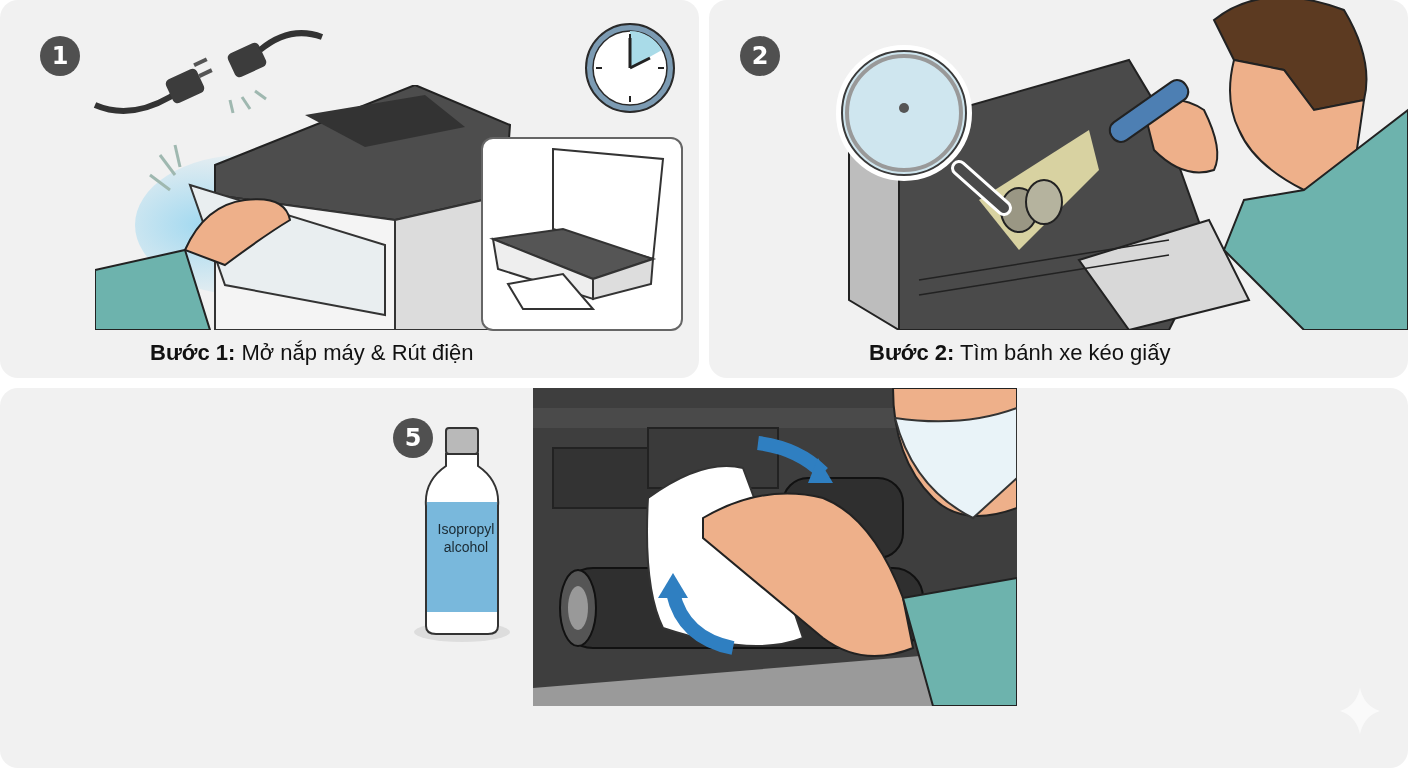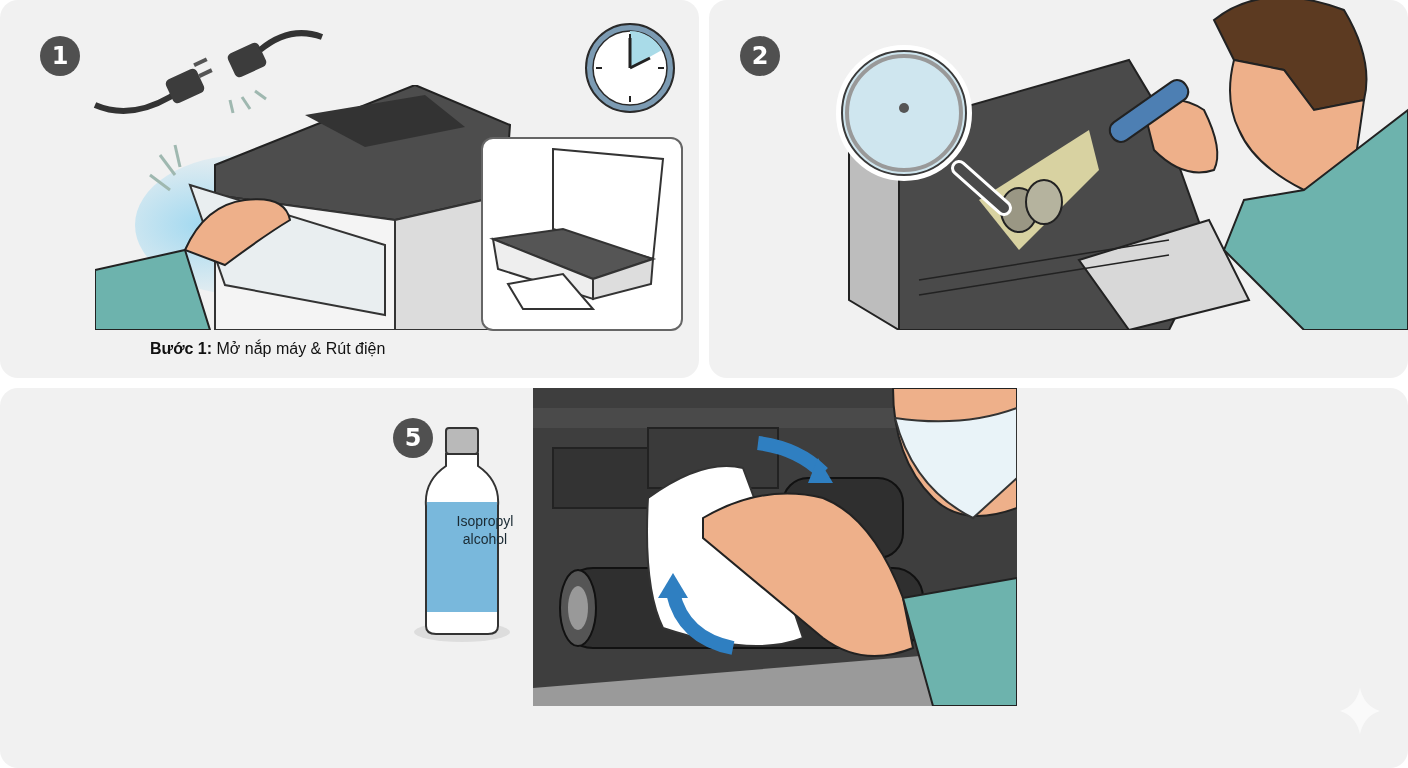--- a/index.html
+++ b/index.html
@@ -14,21 +14,21 @@
   #panel-2 { left: 709px; top: 0; width: 699px; height: 378px; }
   #panel-5 { left: 0; top: 388px; width: 1408px; height: 380px; }
 
   .badge {
     position: absolute; width: 40px; height: 40px; border-radius: 50%;
     background: #505050; color: #fff; font-weight: bold; font-size: 24px;
     display: flex; align-items: center; justify-content: center;
     font-family: "DejaVu Sans", sans-serif;
   }
   .caption {
-    position: absolute; font-size: 16px; color: #111; white-space: nowrap;
+    position: absolute; font-size: 22px; color: #111; white-space: nowrap;
     font-family: "Liberation Sans", sans-serif;
   }
   .caption b { font-weight: bold; }
   .art { position: absolute; }
   .bottle-label {
     position: absolute; left: 430px; top: 512px; width: 72px; text-align: center;
     font-size: 14px; line-height: 18px; color: #1a2a33; font-family: "Liberation Sans", sans-serif;
   }
   .sparkle { position: absolute; left: 1338px; top: 686px; }
 </style>
@@ -127,32 +127,35 @@
   </svg>
 
   <svg class="art" style="left:395px;top:0px;" width="304" height="330">
     <path d="M110 20 Q160 -20 240 10 Q270 60 260 100 L210 110 L180 70 L130 60 Z" fill="#5c3a21" stroke="#222" stroke-width="2"></path>
     <path d="M130 60 Q120 100 135 130 Q150 165 200 190 L250 170 L260 100 L210 110 L180 70 Z" fill="#eeb08a" stroke="#222" stroke-width="2"></path>
     <polygon points="200,190 304,110 304,330 200,330 120,250 140,200" fill="#6db3ad" stroke="#222" stroke-width="2"></polygon>
     <path d="M40 110 Q70 90 100 110 Q120 150 110 170 Q80 180 50 150 Z" fill="#eeb08a" stroke="#222" stroke-width="2"></path>
     <rect x="0" y="100" width="90" height="22" rx="10" transform="rotate(-35 45 111)" fill="#4d7fb3" stroke="#222" stroke-width="2"></rect>
   </svg>
 
+  <div class="caption" style="left:160px;top:340px;">
+    <b>Bước 2:</b><span> Tìm bánh xe kéo giấy</span>
+  </div>
 </div>
 
 <div class="panel" id="panel-5">
   <div class="badge" style="left:393px;top:30px;">5</div>
 
   <svg class="art" style="left:412px;top:38px;" width="100" height="220">
     <ellipse cx="50" cy="206" rx="48" ry="10" fill="#ddd"></ellipse>
     <rect x="34" y="2" width="32" height="26" rx="3" fill="#b9b9b9" stroke="#333" stroke-width="2"></rect>
     <path d="M34 28 L34 40 Q12 55 14 80 L14 200 Q14 208 24 208 L76 208 Q86 208 86 200 L86 80 Q88 55 66 40 L66 28 Z" fill="#fff" stroke="#333" stroke-width="2"></path>
     <rect x="15" y="76" width="70" height="110" fill="#79b8dc"></rect>
   </svg>
-  <div class="bottle-label" style="top:124px;margin-left:19px;">
+  <div class="bottle-label" style="top:132px;">
     <div>Isopropyl</div>
     <div>alcohol</div>
   </div>
 
   <svg class="art" style="left:533px;top:0px;" width="484" height="318">
     <rect x="0" y="0" width="484" height="318" fill="#3e3e3e"></rect>
     <rect x="0" y="20" width="484" height="20" fill="#4a4a4a"></rect>
     <rect x="20" y="60" width="180" height="60" fill="#333" stroke="#222" stroke-width="2"></rect>
     <rect x="115" y="40" width="130" height="60" fill="#3a3a3a" stroke="#222" stroke-width="2"></rect>
     <rect x="30" y="180" width="360" height="80" rx="30" fill="#2f2f2f" stroke="#111" stroke-width="2"></rect>

